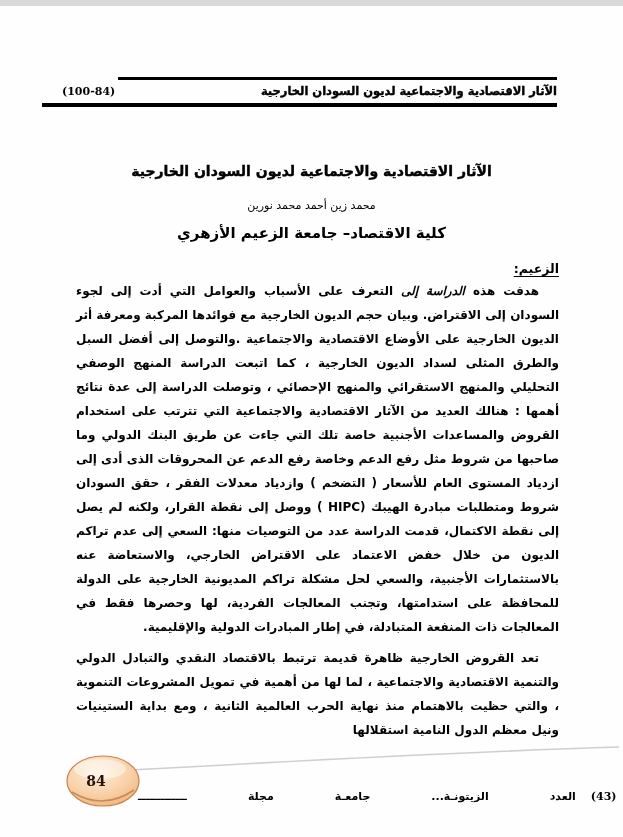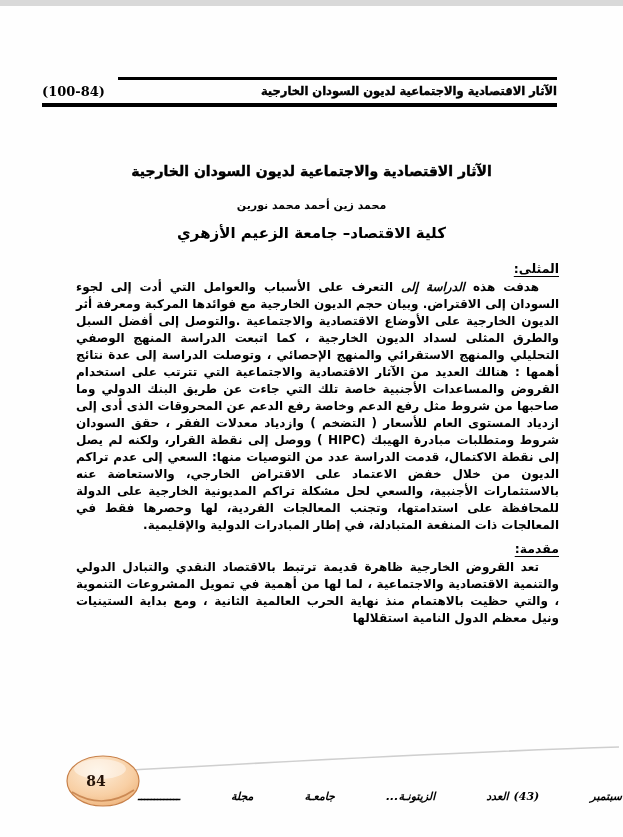--- a/index.html
+++ b/index.html
@@ -9,50 +9,50 @@
     font-family:"DejaVu Sans",sans-serif;
   }
   .top-strip{position:absolute;top:0;left:0;width:100%;height:6px;background:#d9d9d9;}
 
   
   .hdr-rule-top{position:absolute;top:77px;left:118px;width:439px;height:3px;background:#000;}
   .hdr-row{
     position:absolute;top:81px;left:42px;width:515px;height:20px;
     display:flex;justify-content:space-between;align-items:center;direction:ltr;
   }
-  .page-range{font-family:"DejaVu Serif",serif;font-size:13px;font-weight:bold;}
+  .page-range{font-family:"DejaVu Serif",serif;font-size:11px;font-weight:bold;margin-left:20px;}
   .running-title{direction:rtl;font-size:11.5px;font-weight:bold;}
   .hdr-rule-bottom{position:absolute;top:103px;left:42px;width:515px;height:4px;background:#000;}
 
   .heavy{-webkit-text-stroke:0.4px currentColor;}
 
   .title{position:absolute;top:163px;left:40px;width:543px;text-align:center;
          direction:rtl;font-size:14px;font-weight:bold;}
   .author{position:absolute;top:199px;left:40px;width:543px;text-align:center;
-          direction:rtl;font-size:11px;font-weight:bold;}
+          direction:rtl;font-size:11px;font-weight:normal;}
   .affiliation{position:absolute;top:224px;left:40px;width:543px;text-align:center;
           direction:rtl;font-size:15px;font-weight:bold;}
 
   
   .column{position:absolute;top:261px;left:76px;right:64px;direction:rtl;}
   .sec-heading{font-size:12.5px;font-weight:bold;text-decoration:underline;
                text-underline-offset:3px;margin:0 0 3px 0;}
-  .para{margin:2px 0 7px 0;font-size:12px;font-weight:bold;line-height:17px;
+  .para{margin:2px 0 7px 0;font-size:12px;font-weight:bold;line-height:24px;
         text-align:justify;text-indent:20px;}
   .para i{font-style:italic;}
   .keywords{font-size:12.2px;font-weight:bold;line-height:22px;margin:1px 0 7px 0;}
 
   
   .swoosh{position:absolute;left:126px;top:740px;pointer-events:none;}
   .badge{position:absolute;left:63px;top:753px;}
   .badge text{font-family:"DejaVu Serif",serif;}
   .footer-line{
     position:absolute;left:138px;top:790px;width:360px;
-    display:flex;direction:ltr;align-items:center;gap:5px;
-    font-size:11px;font-weight:bold;white-space:nowrap;font-style:italic;
+    display:flex;direction:ltr;align-items:center;gap:15px;
+    font-size:11px;font-weight:bold;white-space:nowrap;
   }
   .footer-line .w{direction:rtl;margin-left:46px;}
   .footer-line .ltr{direction:ltr;font-family:"DejaVu Serif",serif;}
   .footer-line .dash{letter-spacing:0;direction:ltr;}
 </style>
 </head>
 <body>
 
 <div id="page">
 
@@ -63,23 +63,22 @@
     <span class="page-range">(100-84)</span>
     <span class="running-title heavy">الآثار الاقتصادية والاجتماعية لديون السودان الخارجية</span>
   </div>
   <div class="hdr-rule-bottom"></div>
 
   <div class="title heavy">الآثار الاقتصادية والاجتماعية لديون السودان الخارجية</div>
   <div class="author">محمد زين أحمد محمد نورين</div>
   <div class="affiliation">كلية الاقتصاد– جامعة الزعيم الأزهري</div>
 
   <div class="column">
-    <div class="sec-heading">المثلى:</div>
+    <div class="sec-heading">الزعيم:</div>
     <p class="para"><span>هدفت هذه </span><i>الدراسة إلى</i><span> التعرف على الأسباب والعوامل التي أدت إلى لجوء السودان إلى الاقتراض. وبيان حجم الديون الخارجية مع فوائدها المركبة ومعرفة أثر الديون الخارجية على الأوضاع الاقتصادية والاجتماعية .والتوصل إلى أفضل السبل والطرق المثلى لسداد الديون الخارجية ، كما اتبعت الدراسة المنهج الوصفي التحليلي والمنهج الاستقرائي والمنهج الإحصائي ، وتوصلت الدراسة إلى عدة  نتائج أهمها : هنالك العديد من الآثار الاقتصادية والاجتماعية التي تترتب على استخدام القروض والمساعدات الأجنبية خاصة تلك التي جاءت عن طريق البنك الدولي وما صاحبها من شروط  مثل رفع الدعم وخاصة رفع الدعم عن المحروقات الذى أدى إلى ازدياد المستوى العام للأسعار ( التضخم ) وازدياد معدلات الفقر ، حقق السودان شروط ومتطلبات مبادرة الهيبك (HIPC ) ووصل إلى نقطة القرار، ولكنه لم يصل إلى نقطة الاكتمال، قدمت الدراسة عدد من التوصيات منها: السعي إلى عدم تراكم الديون من خلال خفض الاعتماد على الاقتراض الخارجي، والاستعاضة عنه بالاستثمارات الأجنبية، والسعي لحل مشكلة تراكم المديونية الخارجية على الدولة للمحافظة على استدامتها، وتجنب المعالجات الفردية، لها وحصرها فقط في المعالجات ذات المنفعة المتبادلة، في إطار المبادرات الدولية والإقليمية.</span></p>
-    <div class="sec-heading">مقدمة:</div>
     <p class="para">تعد القروض الخارجية ظاهرة قديمة ترتبط بالاقتصاد النقدي والتبادل الدولي والتنمية الاقتصادية والاجتماعية ، لما لها من أهمية في تمويل المشروعات التنموية ، والتي حظيت بالاهتمام منذ نهاية الحرب العالمية الثانية ، ومع بداية الستينيات ونيل معظم الدول النامية استقلالها</p>
   </div>
 
   <svg class="swoosh" width="497" height="38" viewBox="0 0 497 38">
     <path d="M 4 30 C 150 22, 330 12, 493 7" stroke="#cfcfcf" stroke-width="1.6" fill="none"></path>
   </svg>
 
   <svg class="badge" width="80" height="56" viewBox="0 0 80 56">
     <defs>
       <radialGradient id="badgeGrad" cx="0.42" cy="0.3" r="0.9">

